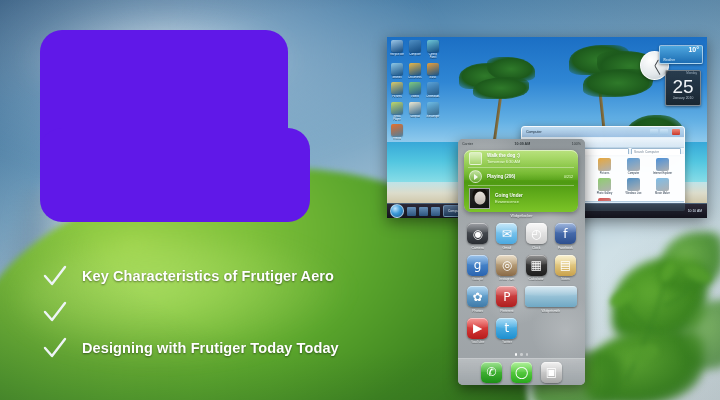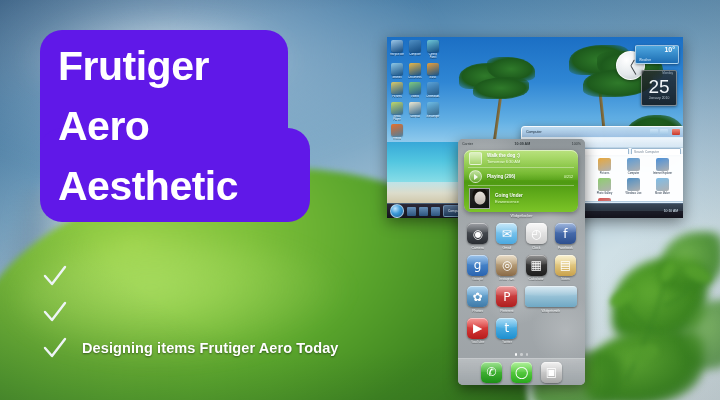--- a/index.html
+++ b/index.html
@@ -165,21 +165,21 @@
     font-size: 14.5px;
     letter-spacing: 0.1px;
     text-shadow: 0 1px 2px rgba(0,0,0,0.45);
   }
 
   
   .shot {
     position: absolute;
     left: 387px;
     top: 37px;
-    width: 296px;
+    width: 320px;
     height: 181px;
     overflow: hidden;
     box-shadow: 0 4px 14px rgba(0,0,0,0.45);
     background: #7f1d1d;
   }
   
   .wall-sky {
     position: absolute; left: 0; top: 0; right: 0; height: 62%;
     background: linear-gradient(180deg, #1b6fc4 0%, #2f86d4 40%, #63b0e4 75%, #9ed2ef 100%);
   }
@@ -554,47 +554,45 @@
       <ellipse cx="72" cy="36" rx="11" ry="6" transform="rotate(-60 72 36)"></ellipse>
       <ellipse cx="48" cy="118" rx="15" ry="8" transform="rotate(-20 48 118)"></ellipse>
     </g>
   </svg>
   <div class="bg-vignette"></div>
 
   <div class="title-wrap">
     <div class="title-shape-top"></div>
     <div class="title-shape-fill"></div>
     <div class="title-shape-bot"></div>
-    <div class="title-text">Frutiger
-Aero
-Aesthetic</div>
   </div>
 
   <div class="bullets">
     <div class="bullet-row">
       <span class="check-icon">
         <svg width="26" height="26" viewBox="0 0 26 26">
             <path d="M3 13 L10 21 L23 4" stroke="#eef4f6" stroke-width="2.4" fill="none" stroke-linecap="round" stroke-linejoin="round"></path>
           </svg>
       </span>
+      <span class="bullet-label">Key Characteristics of Frutiger Aero</span>
     </div>
     <div class="bullet-row">
       <span class="check-icon">
         <svg width="26" height="26" viewBox="0 0 26 26">
             <path d="M3 13 L10 21 L23 4" stroke="#eef4f6" stroke-width="2.4" fill="none" stroke-linecap="round" stroke-linejoin="round"></path>
           </svg>
       </span>
     </div>
     <div class="bullet-row">
       <span class="check-icon">
         <svg width="26" height="26" viewBox="0 0 26 26">
             <path d="M3 13 L10 21 L23 4" stroke="#eef4f6" stroke-width="2.4" fill="none" stroke-linecap="round" stroke-linejoin="round"></path>
           </svg>
       </span>
-      <span class="bullet-label">Designing items Frutiger Aero Today</span>
+      <span class="bullet-label">Designing with Frutiger Today Today</span>
     </div>
   </div>
 
   <div class="shot">
     <div class="wall-sky"></div>
     <div class="wall-sea"></div>
     <div class="wall-sand"></div>
 
     <div class="palm-trunk" style="left:108px;top:52px;width:3px;height:74px;transform:rotate(8deg);"></div>
     <div class="wall-palm" style="left:72px;top:26px;width:52px;height:26px;"></div>

